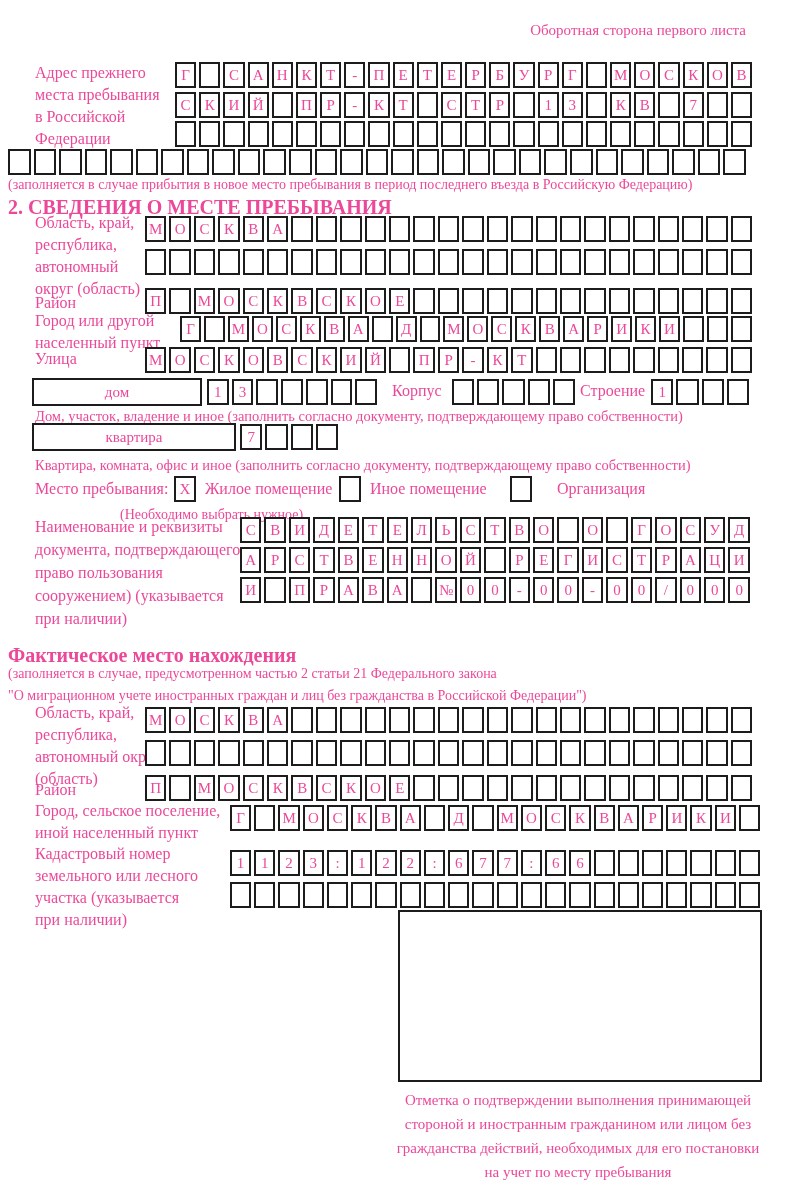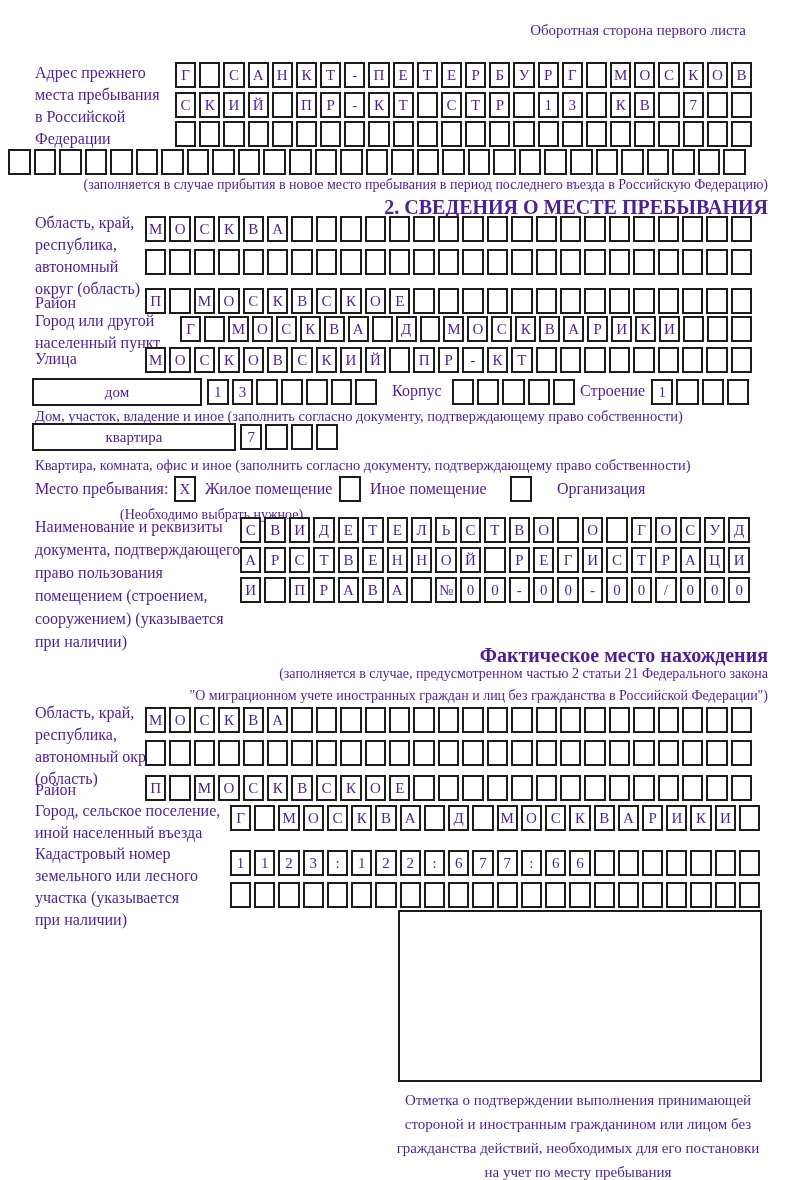--- a/index.html
+++ b/index.html
@@ -1,33 +1,33 @@
 <!DOCTYPE html>
 <html><head>
 <meta charset="utf-8">
 <style>
   *{margin:0;padding:0;box-sizing:border-box}
   html,body{background:#fff}
   .page{position:relative;width:800px;height:1180px;background:#fff;overflow:hidden;
-        font-family:"Liberation Serif","DejaVu Serif",serif;color:#4c1d95}
+        font-family:"Liberation Serif","DejaVu Serif",serif;color:#ec4899}
   .note{position:absolute;font-size:15px}
   .lbl{position:absolute;font-size:16px}
   .lbl .ln{height:22px;line-height:22px;white-space:nowrap}
   .lbl.doc .ln{height:23px;line-height:23px}
   .boxrow{position:absolute;display:flex;gap:3px}
   .cell{flex:1 0 0;height:26px;border:2px solid #1c1c1c;background:#fff;
         display:flex;align-items:center;justify-content:center;
         font-size:15px;line-height:1;overflow:hidden}
   .longbox{position:absolute;height:28px;border:2px solid #1c1c1c;background:#fff;
         display:flex;align-items:center;justify-content:center;font-size:15px}
   .chk{position:absolute;width:22px;height:26px;border:2px solid #1c1c1c;background:#fff;
         display:flex;align-items:center;justify-content:center;font-size:15px}
   .cap{position:absolute;font-size:14px;white-space:nowrap}
   .cap15{position:absolute;font-size:14.5px;white-space:nowrap}
-  .center{left:0;width:768px;text-align:right}
+  .center{left:8px;width:768px;text-align:left}
   .title{position:absolute;font-size:20px;font-weight:bold}
   .bigbox{position:absolute;border:2px solid #1c1c1c;background:#fff}
   .stampnote{position:absolute;font-size:15px;text-align:center}
   .stampnote .ln{height:24px;line-height:24px;white-space:nowrap}
 </style>
 </head>
 <body>
 
 <div class="page">
 
@@ -344,21 +344,20 @@
   <div class="chk" style="left:339px;top:476px"></div>
   <div class="lbl" style="left:370px;top:480px">Иное помещение</div>
   <div class="chk" style="left:510px;top:476px"></div>
   <div class="lbl" style="left:557px;top:480px">Организация</div>
   <div class="cap" style="left:120px;top:507px;width:370px;">(Необходимо выбрать нужное)</div>
 
   <div class="lbl doc" style="left:35px;top:515px;width:200px">
       <div class="ln">Наименование и реквизиты</div>
       <div class="ln">документа, подтверждающего</div>
       <div class="ln">право пользования</div>
-      <div class="ln">помещением (строением,</div>
       <div class="ln">сооружением) (указывается</div>
       <div class="ln">при наличии)</div>
     </div>
   <div class="boxrow" style="left:240px;top:517px;width:510px">
       <div class="cell">С</div>
       <div class="cell">В</div>
       <div class="cell">И</div>
       <div class="cell">Д</div>
       <div class="cell">Е</div>
       <div class="cell">Т</div>
@@ -514,21 +513,21 @@
       <div class="cell"></div>
       <div class="cell"></div>
       <div class="cell"></div>
       <div class="cell"></div>
       <div class="cell"></div>
       <div class="cell"></div>
     </div>
 
   <div class="lbl" style="left:35px;top:800px;width:190px">
       <div class="ln">Город, сельское поселение,</div>
-      <div class="ln">иной населенный въезда</div>
+      <div class="ln">иной населенный пункт</div>
     </div>
   <div class="boxrow" style="left:230px;top:805px;width:530px">
       <div class="cell">Г</div>
       <div class="cell"></div>
       <div class="cell">М</div>
       <div class="cell">О</div>
       <div class="cell">С</div>
       <div class="cell">К</div>
       <div class="cell">В</div>
       <div class="cell">А</div>

